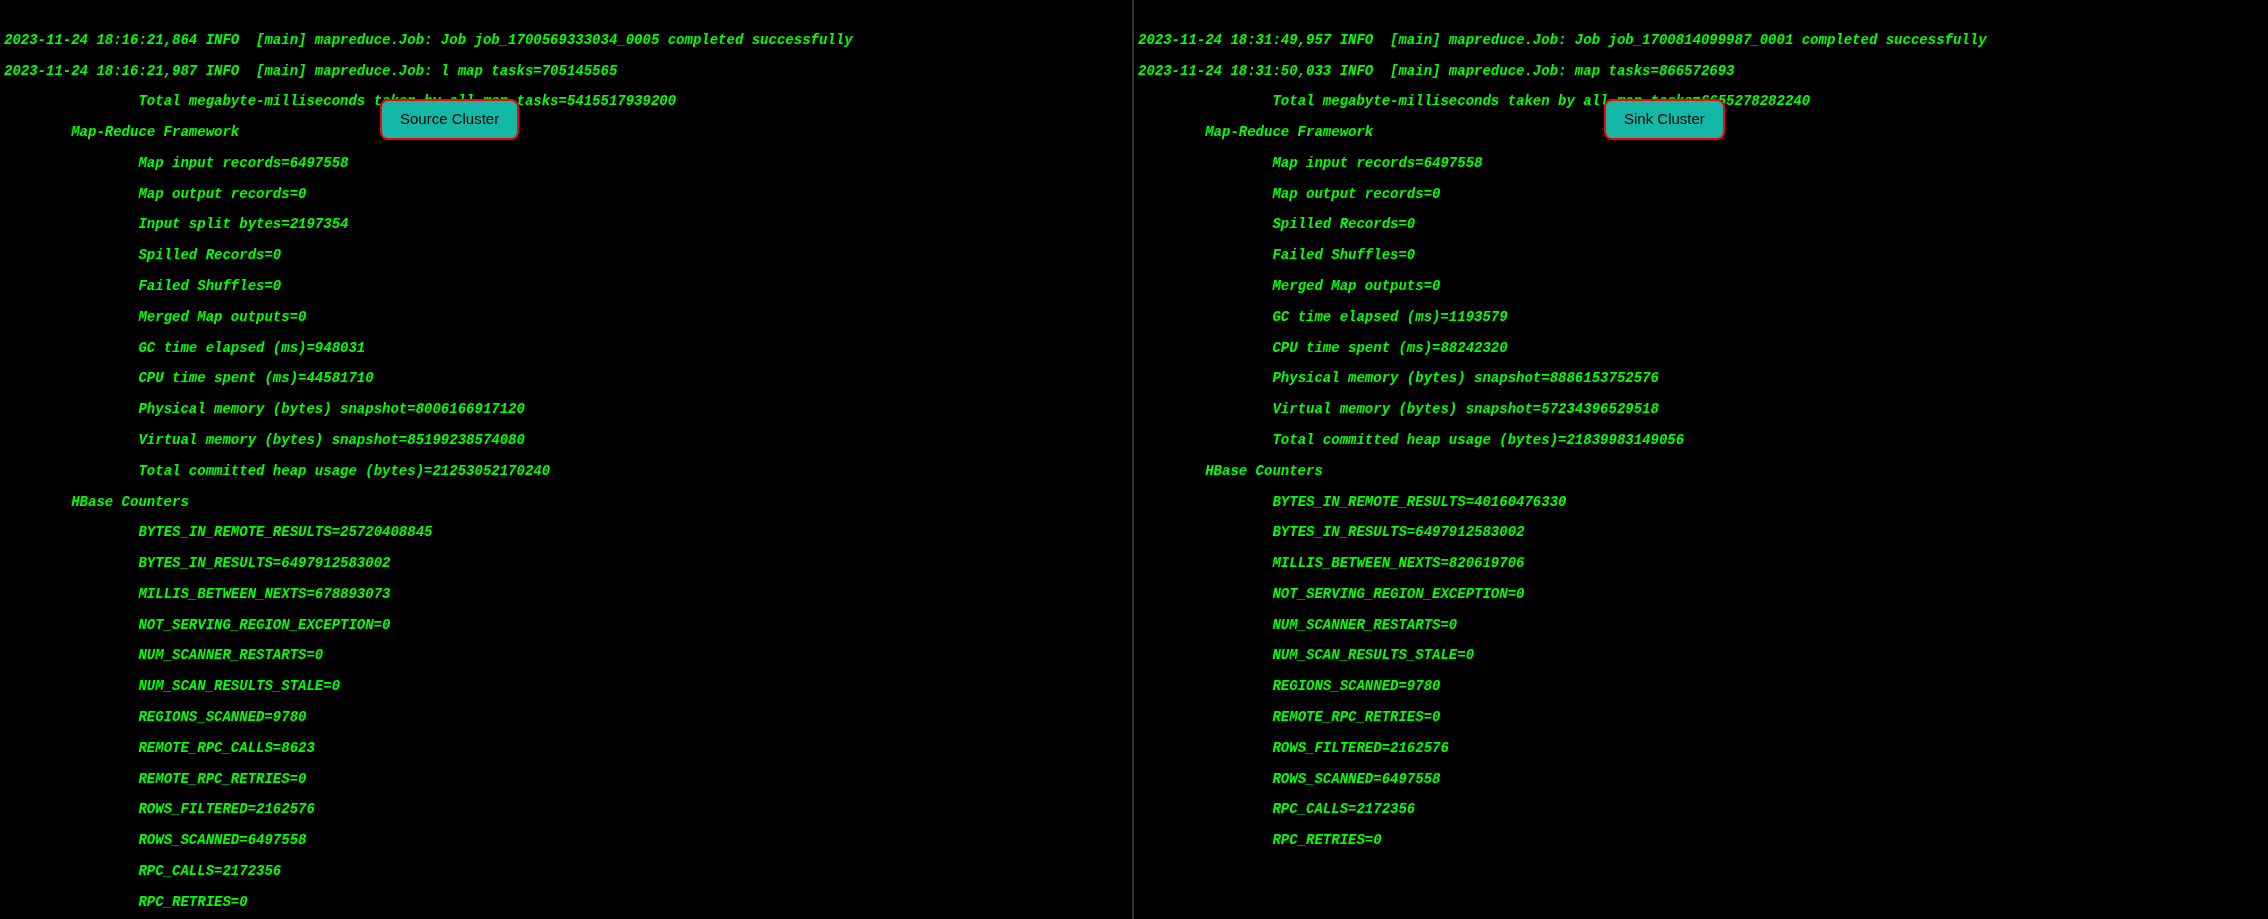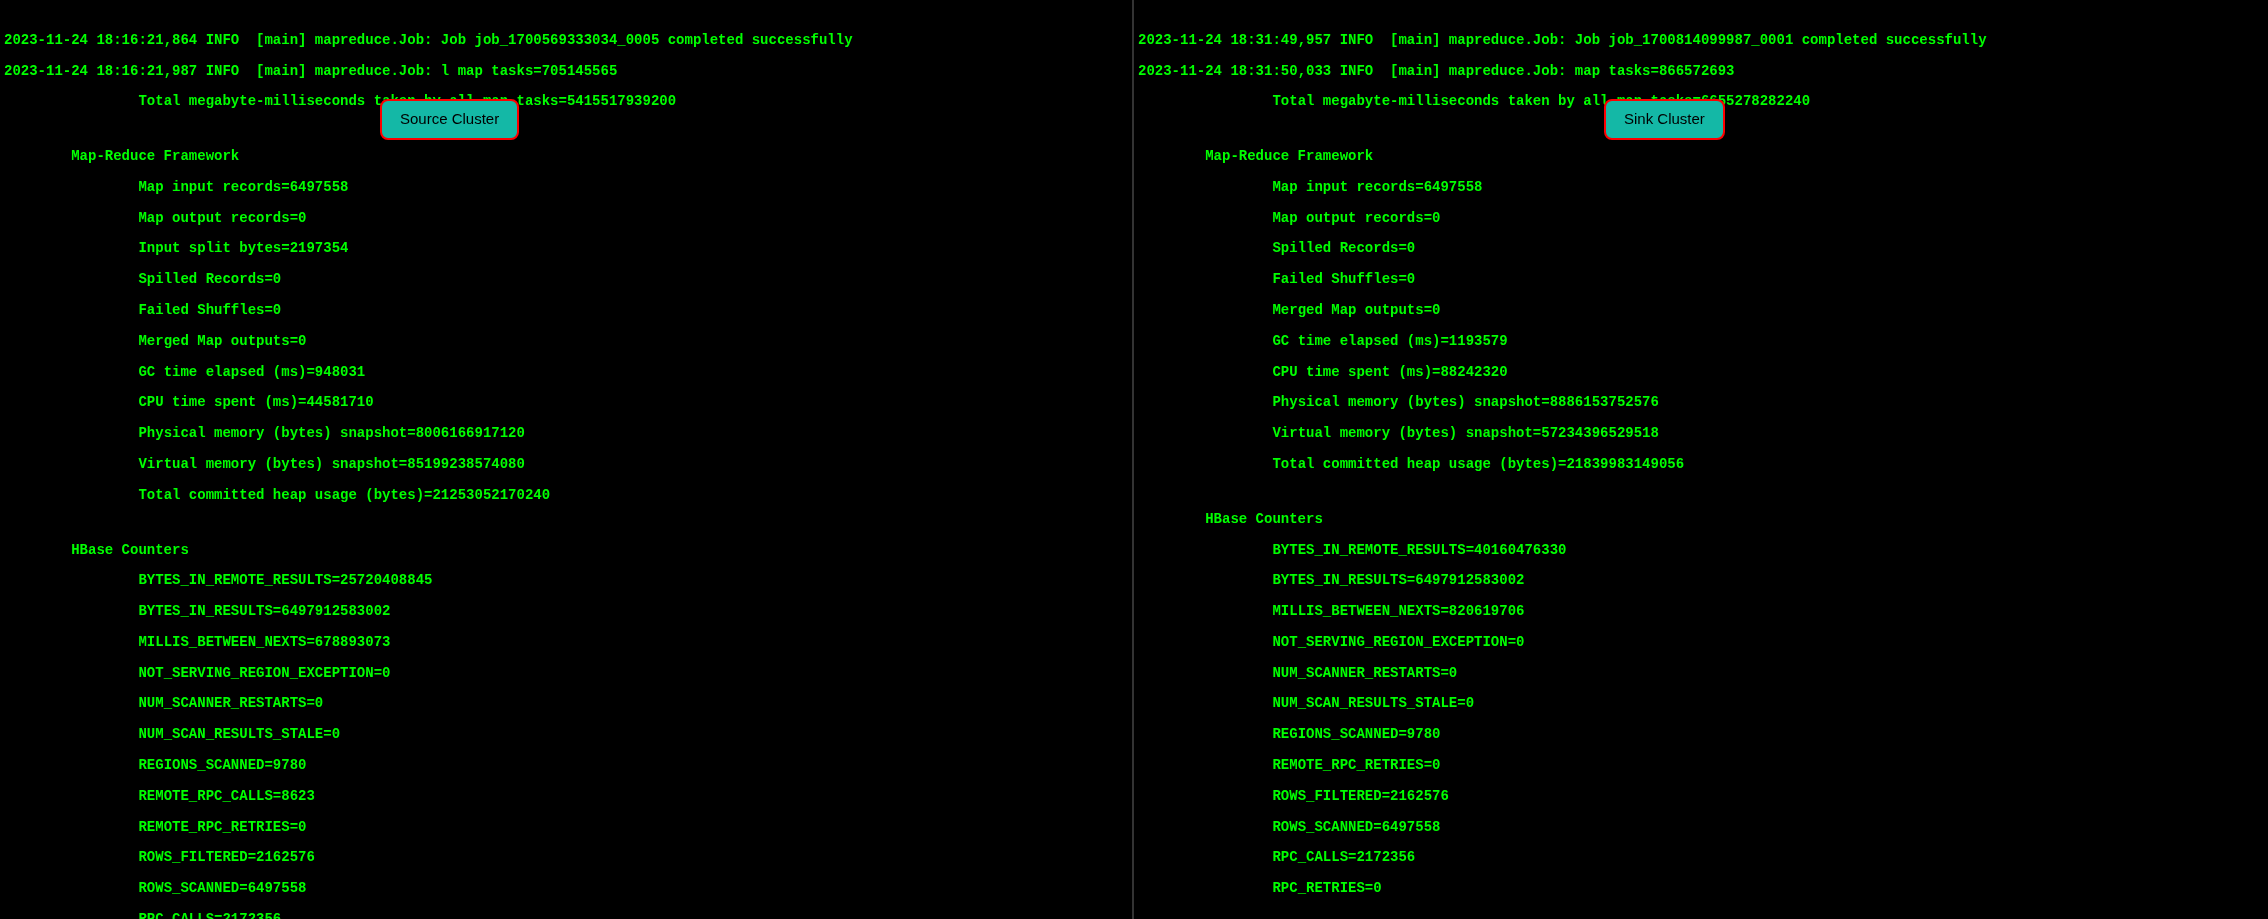--- a/index.html
+++ b/index.html
@@ -39,23 +39,24 @@
       top: 99px;
       left: 380px;
     }
     .badge.right-badge {
       top: 99px;
       left: 470px;
       text-align: right;
     }
     .line {
       display: block;
+      font-style: italic;
     }
     .s0 { padding-left: 0; }
-    .s8 { padding-left: 8ch; margin-top: 24px; }
+    .s8 { padding-left: 8ch; }
     .s16 { padding-left: 16ch; }
   </style>
 </head>
 <body>
 
 <div class="terminal left">
 <div class="badge left-badge">Source Cluster</div>
 <span class="line s0">2023-11-24 18:16:21,864 INFO  [main] mapreduce.Job: Job job_1700569333034_0005 completed successfully</span>
 <span class="line s0">2023-11-24 18:16:21,987 INFO  [main] mapreduce.Job: l map tasks=705145565</span>
 <span class="line s16">Total megabyte-milliseconds taken by all map tasks=5415517939200</span>

